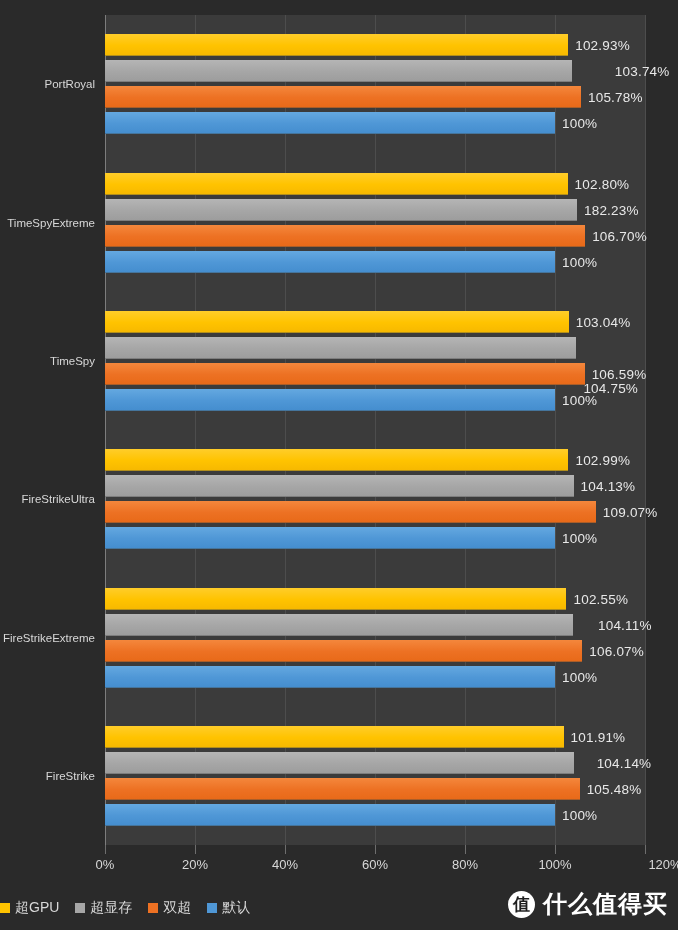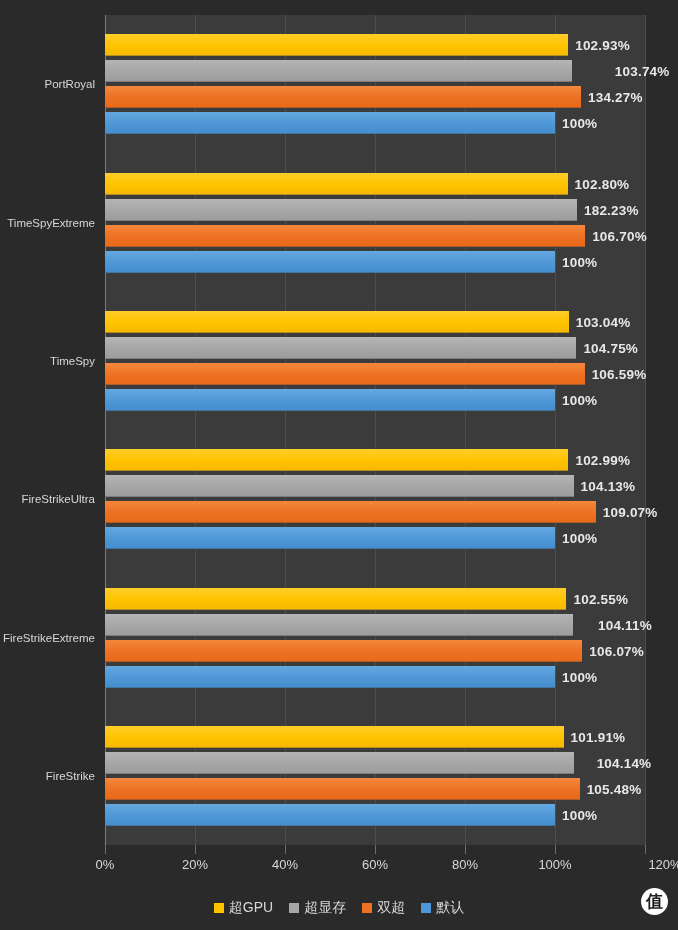--- a/index.html
+++ b/index.html
@@ -40,21 +40,20 @@
   
   .cat-group {
     position: absolute;
     left: 0;
     width: 100%;
   }
   .bar-row {
     position: absolute;
     left: 0;
     height: 22px;
-    font-weight: bold;
   }
   .bar {
     position: absolute;
     left: 0;
     top: 0;
     height: 22px;
     border-bottom: 1px solid rgba(0,0,0,0.30);
   }
   .bar.s-yellow { background: linear-gradient(to bottom,#ffcd2a 0%,#ffc300 55%,#f7b900 100%); }
   .bar.s-gray   { background: linear-gradient(to bottom,#b5b5b5 0%,#a6a6a6 55%,#9d9d9d 100%); }
@@ -116,21 +115,20 @@
 
   
   #legend {
     position: absolute;
     left: 0;
     top: 894px;
     width: 678px;
     height: 28px;
     display: flex;
     align-items: center;
-    justify-content: center;
     gap: 16px;
   }
   .legend-item {
     display: flex;
     align-items: center;
     gap: 5px;
   }
   .legend-swatch {
     width: 10px;
     height: 10px;
@@ -254,21 +252,21 @@
         <div class="bar-row" style="top: 373.833px; width: 100%;">
           <div class="bar s-blue" style="width: 450px;"></div>
           <div class="bar-label" style="left: 457px;">100%</div>
         </div>
         <div class="bar-row" style="top: 347.833px; width: 100%;">
           <div class="bar s-orange" style="width: 479.655px;"></div>
           <div class="bar-label" style="left: 486.655px; text-align: right;">106.59%</div>
         </div>
         <div class="bar-row" style="top: 321.833px; width: 100%;">
           <div class="bar s-gray" style="width: 471.375px;"></div>
-          <div class="bar-label" style="left: 478.375px;">104.75%</div>
+          <div class="bar-label" style="left: 478.375px; margin-top: 40px;">104.75%</div>
         </div>
         <div class="bar-row" style="top: 295.833px; width: 100%;">
           <div class="bar s-yellow" style="width: 463.68px;"></div>
           <div class="bar-label" style="left: 470.68px; text-align: right;">103.04%</div>
         </div>
       </div>
       <div class="cat-group" style="top: 0px;">
         <div class="bar-row" style="top: 235.5px; width: 100%;">
           <div class="bar s-blue" style="width: 450px;"></div>
           <div class="bar-label" style="left: 457px;">100%</div>
@@ -286,21 +284,21 @@
           <div class="bar-label" style="left: 469.6px;">102.80%</div>
         </div>
       </div>
       <div class="cat-group" style="top: 0px;">
         <div class="bar-row" style="top: 97.1667px; width: 100%;">
           <div class="bar s-blue" style="width: 450px;"></div>
           <div class="bar-label" style="left: 457px;">100%</div>
         </div>
         <div class="bar-row" style="top: 71.1667px; width: 100%;">
           <div class="bar s-orange" style="width: 476.01px;"></div>
-          <div class="bar-label" style="left: 483.01px;">134.27%</div>
+          <div class="bar-label" style="left: 483.01px;">105.78%</div>
         </div>
         <div class="bar-row" style="top: 45.1667px; width: 100%;">
           <div class="bar s-gray" style="width: 466.83px;"></div>
           <div class="bar-label" style="left: 473.83px; margin-left: 36px;">103.74%</div>
         </div>
         <div class="bar-row" style="top: 19.1667px; width: 100%;">
           <div class="bar s-yellow" style="width: 463.185px;"></div>
           <div class="bar-label" style="left: 470.185px;">102.93%</div>
         </div>
       </div>
@@ -337,15 +335,16 @@
         <span class="legend-text">双超</span>
       </div>
       <div class="legend-item">
         <span class="legend-swatch s-blue"></span>
         <span class="legend-text">默认</span>
       </div>
     </div>
 
   <div id="watermark">
     <div id="watermark-badge">值</div>
+    <div id="watermark-text">什么值得买</div>
   </div>
 
 </div>
 
 </body></html>

